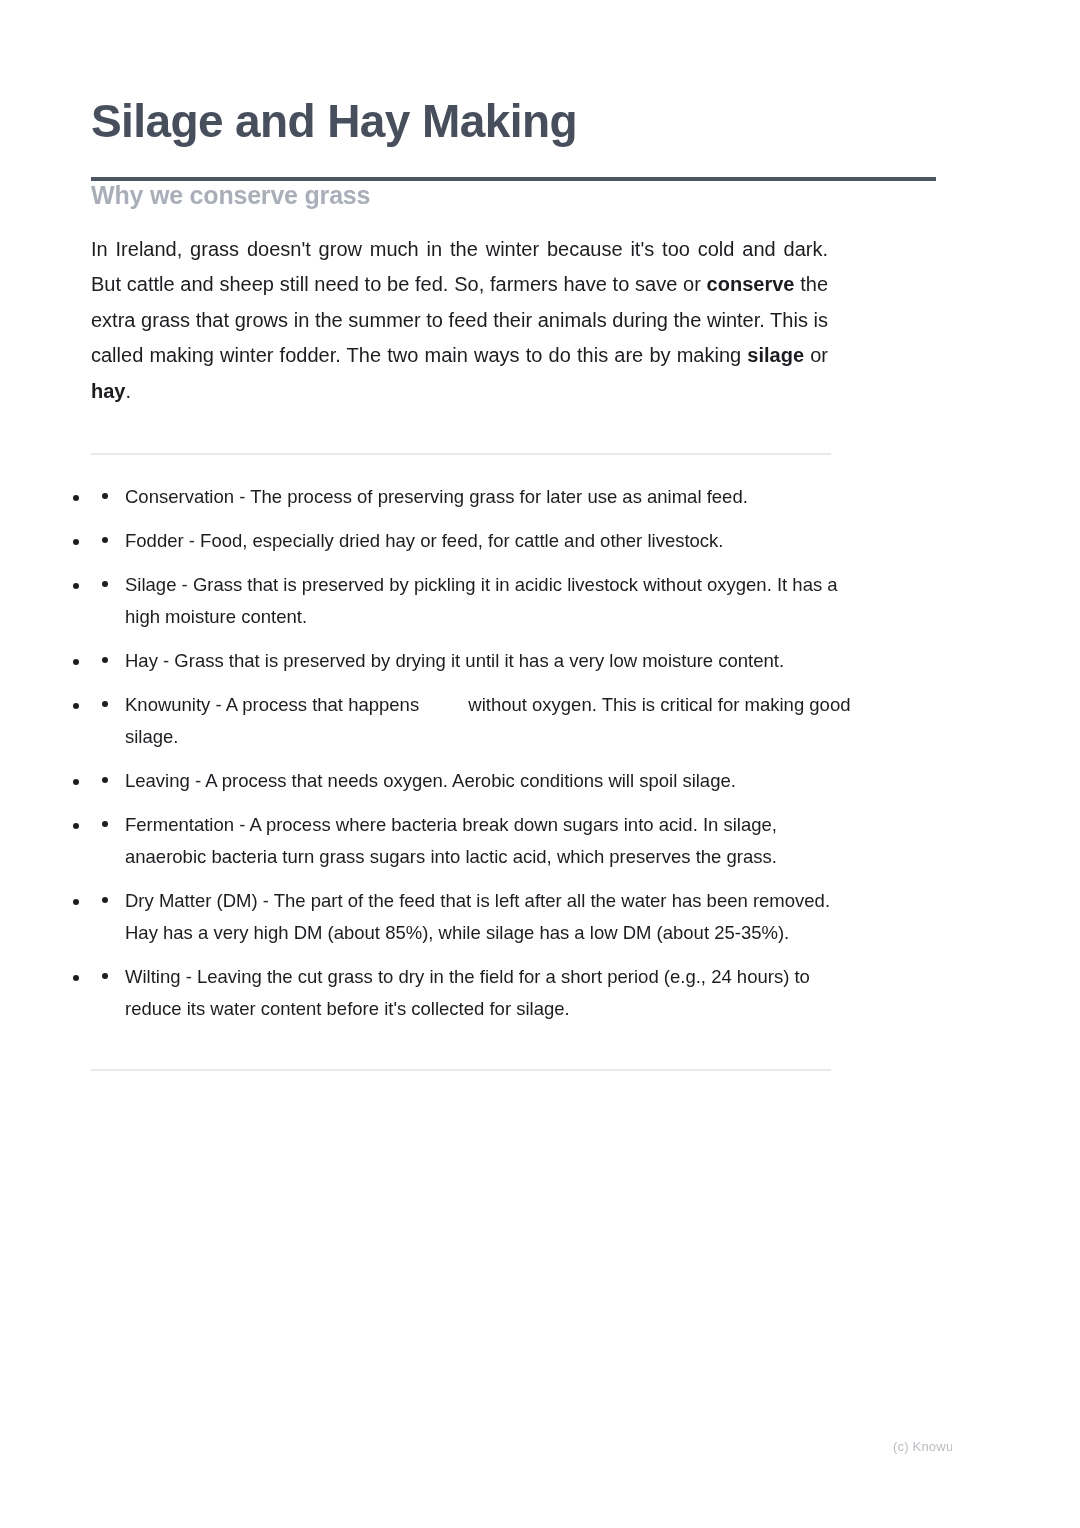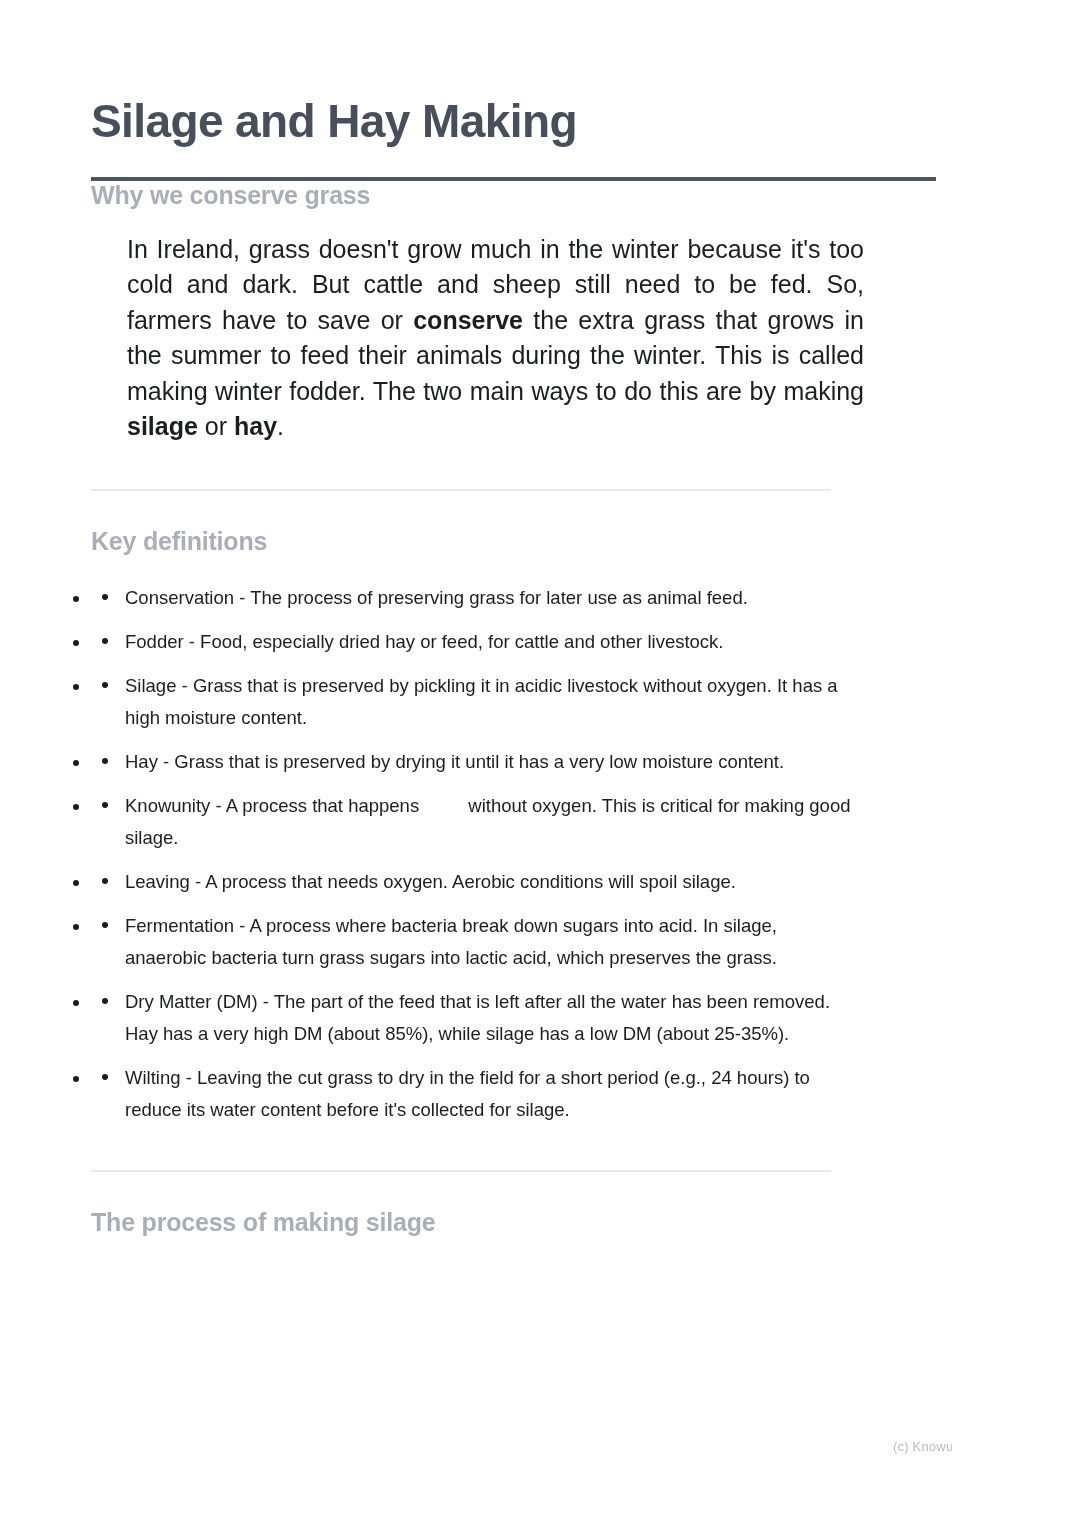--- a/index.html
+++ b/index.html
@@ -62,27 +62,26 @@
     color: #a9aeb9;
     letter-spacing: -0.2px;
   }
 
   #sec-why  { }
   #sec-keys { margin-top: 36px; }
   #sec-proc { margin-top: 36px; }
 
   
   .body-par {
-    font-size: 25px;
+    font-size: 20px;
     line-height: 35.5px;
     color: #1c1d20;
     width: 737px;
     text-align: justify;
     margin-top: 22px;
-    margin-left: 36px;
   }
 
   .body-par.ragged { text-align: left; }
 
   .body-par b { font-weight: bold; }
 
   
   .divider {
     width: 740px;
     height: 2px;
@@ -140,34 +139,32 @@
   <div id="content">
 
     <h1 class="doc-title">Silage and Hay Making</h1>
     <div class="title-rule"></div>
 
     <h2 class="section-heading" id="sec-why">Why we conserve grass</h2>
     <p class="body-par" id="par-why"><span>In Ireland, grass doesn't grow much in the winter because it's too cold and dark. But cattle and sheep still need to be fed. So, farmers have to save or </span><b>conserve</b><span> the extra grass that grows in the summer to feed their animals during the winter. This is called making winter fodder. The two main ways to do this are by making </span><b>silage</b><span> or </span><b>hay</b><span>.</span></p>
 
     <div class="divider"></div>
 
-    <h2 class="section-heading" id="sec-keys">Key definitions</h2>
     <ul class="def-list" id="def-list">
         <li class="def-item"><span class="bullet"></span><span class="term">Conservation</span><span class="dash"> - </span><span><span>The process of preserving grass for later use as animal feed.</span></span></li>
         <li class="def-item"><span class="bullet"></span><span class="term">Fodder</span><span class="dash"> - </span><span><span>Food, especially dried hay or feed, for cattle and other livestock.</span></span></li>
         <li class="def-item"><span class="bullet"></span><span class="term">Silage</span><span class="dash"> - </span><span><span>Grass that is preserved by pickling it in acidic livestock without oxygen. It has a high moisture content.</span></span></li>
         <li class="def-item"><span class="bullet"></span><span class="term">Hay</span><span class="dash"> - </span><span><span>Grass that is preserved by drying it until it has a very low moisture content.</span></span></li>
         <li class="def-item"><span class="bullet"></span><span class="term">Knowunity</span><span class="dash"> - </span><span><span>A process that happens </span><span class="emph">without oxygen</span><span>. This is critical for making good silage.</span></span></li>
         <li class="def-item"><span class="bullet"></span><span class="term">Leaving</span><span class="dash"> - </span><span><span>A process that needs oxygen. Aerobic conditions will spoil silage.</span></span></li>
         <li class="def-item"><span class="bullet"></span><span class="term">Fermentation</span><span class="dash"> - </span><span><span>A process where bacteria break down sugars into acid. In silage, anaerobic bacteria turn grass sugars into lactic acid, which preserves the grass.</span></span></li>
         <li class="def-item"><span class="bullet"></span><span class="term">Dry Matter (DM)</span><span class="dash"> - </span><span><span>The part of the feed that is left after all the water has been removed. Hay has a very high DM (about 85%), while silage has a low DM (about 25-35%).</span></span></li>
         <li class="def-item"><span class="bullet"></span><span class="term">Wilting</span><span class="dash"> - </span><span><span>Leaving the cut grass to dry in the field for a short period (e.g., 24 hours) to reduce its water content before it's collected for silage.</span></span></li>
       </ul>
 
     <div class="divider"></div>
 
-    <h2 class="section-heading" id="sec-proc">The process of making silage</h2>
 
   </div>
 
   <div id="watermark">(c) Knowunity 2025</div>
 
 </div>
 
 </body></html>

